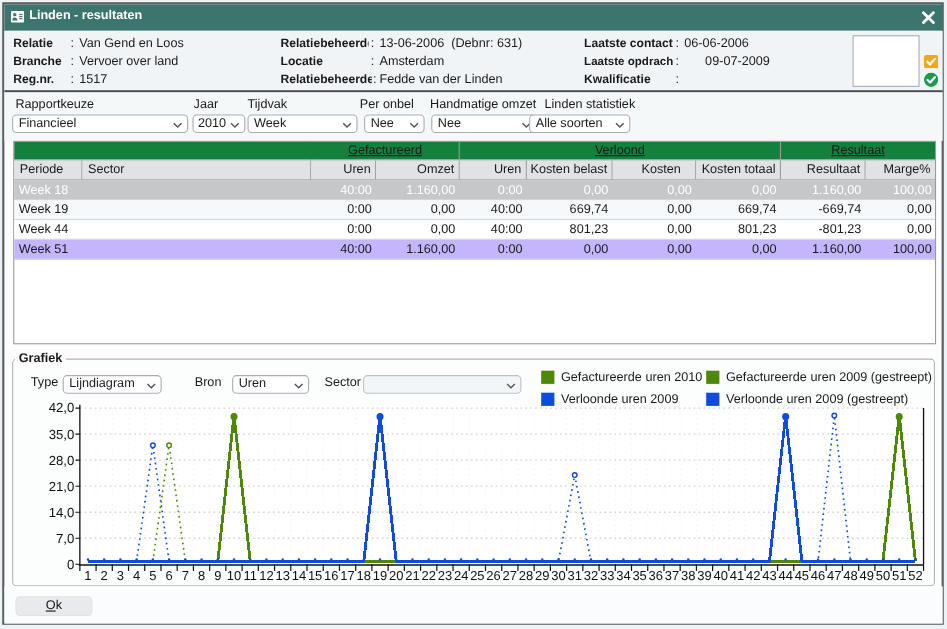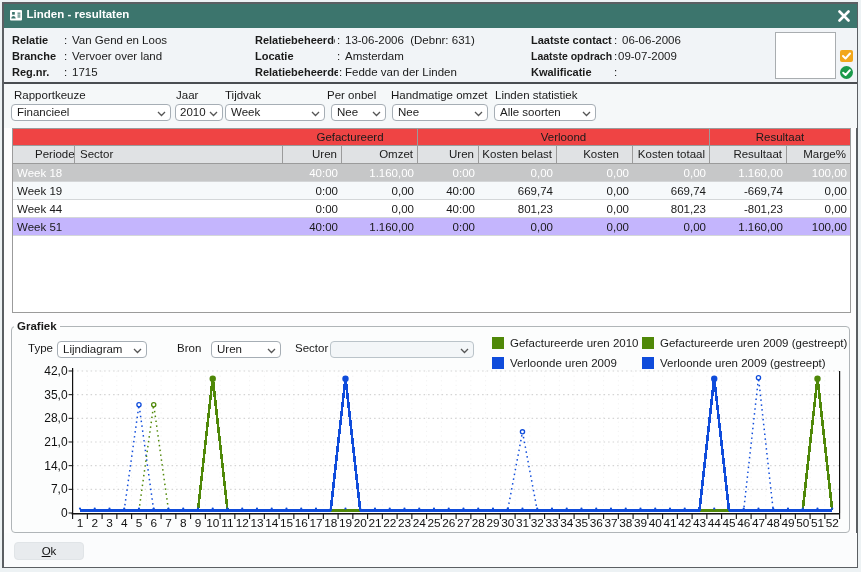--- a/index.html
+++ b/index.html
@@ -9,21 +9,21 @@
 
 #titlebar { left:4px; top:4px; width:853px; height:23.5px; background:#3c756d; }
 #titletxt { left:26.5px; top:8px; color:#fff; font-size:11.5px; font-weight:bold; }
 #infopanel { left:4px; top:27.5px; width:853px; height:56.5px; background:#f1f4f7; border-bottom:2px solid #4a4e52; }
 .lbl { font-weight:bold; color:#1a1a1a; font-size:11px; white-space:nowrap; overflow:hidden; }
 .val { color:#1a1a1a; font-size:11.5px; white-space:nowrap; }
 .sel { position:absolute; height:17px; background:#fff; border:1px solid #a6aeb5; border-radius:4px; font-size:11.5px; color:#1c1c1c; line-height:15px; padding-left:5px; }
 .sel svg { position:absolute; right:4px; top:6px; }
 .dis { background:#f3f6f8; border-color:#bac3c9; }
 #tablewrap { left:12px; top:128px; width:839px; height:185px; background:#fff; border:1px solid #9b9b9b; }
-.gh { position:absolute; top:129px; height:16px; background:#ef4444; border-right:1px solid #9b9b9b; font-size:11.5px; color:#1a1a1a; text-align:center; line-height:16px; }
+.gh { position:absolute; top:129px; height:16px; background:#15803d; border-right:1px solid #9b9b9b; font-size:11.5px; color:#1a1a1a; text-align:center; line-height:16px;text-decoration:underline; }
 .ch { position:absolute; top:146px; height:17px; background:#e0e2e4; border-right:1px solid #9b9b9b; font-size:11.5px; color:#1a1a1a; line-height:17px; }
 .row { position:absolute; width:837px; height:18px; font-size:11.5px; color:#1a1a1a; border-bottom:1px solid #d4d7d9; background:#fff; }
 .rowsel { background:#c6c7c8; color:#fff; border-bottom:1px solid #d4d6d8; }
 .cell { position:absolute; top:0; height:18px; line-height:18px; }
 .rt { text-align:right; }
 fieldset#graf { position:absolute; left:11px; top:320px; width:839px; height:213px; border:1px solid #b0b5b8; border-radius:4px; background:#fcfdfd; }
 #graf legend { font-size:11.5px; font-weight:bold; color:#1a1a1a; margin-left:2px; padding:0 3px; }
 #okbar { left:4px; top:533px; width:853px; height:34px; background:#fbfcfd; }
 #okbtn { left:14px; top:542px; width:70px; height:18px; background:#e8ebee; border:1px solid #e0e4e7; border-radius:4px; text-align:center; font-size:11.5px; color:#111; line-height:16px; }
 #okbtn u { text-decoration:underline; }
@@ -50,38 +50,38 @@
 <div class="abs" id="infopanel"></div>
 
 <div class="abs lbl" style="left:12px;top:34px">Relatie</div>
 <div class="abs val" style="left:64px;top:34px">:</div>
 <div class="abs val" style="left:72px;top:34px">Van Gend en Loos</div>
 <div class="abs lbl" style="left:12px;top:50px">Branche</div>
 <div class="abs val" style="left:64px;top:50px">:</div>
 <div class="abs val" style="left:72px;top:50px">Vervoer over land</div>
 <div class="abs lbl" style="left:12px;top:66px">Reg.nr.</div>
 <div class="abs val" style="left:64px;top:66px">:</div>
-<div class="abs val" style="left:72px;top:66px">1715</div>
+<div class="abs val" style="left:72px;top:66px">1517</div>
 
 <div class="abs lbl" style="left:255px;top:34px;width:80px">Relatiebeheerde</div>
 <div class="abs val" style="left:337px;top:34px">:</div>
 <div class="abs val" style="left:345px;top:34px">13-06-2006&nbsp;&nbsp;(Debnr: 631)</div>
 <div class="abs lbl" style="left:255px;top:50px;width:80px">Locatie</div>
 <div class="abs val" style="left:337px;top:50px">:</div>
 <div class="abs val" style="left:345px;top:50px">Amsterdam</div>
 <div class="abs lbl" style="left:255px;top:66px;width:83px">Relatiebeheerde</div>
 <div class="abs val" style="left:339px;top:66px">:</div>
 <div class="abs val" style="left:345px;top:66px">Fedde van der Linden</div>
 
 <div class="abs lbl" style="left:531px;top:34px;width:81px">Laatste contact</div>
 <div class="abs val" style="left:614px;top:34px">:</div>
 <div class="abs val" style="left:622px;top:34px">06-06-2006</div>
 <div class="abs lbl" style="left:531px;top:50px;width:82px;font-size:10.5px">Laatste opdrach</div>
 <div class="abs val" style="left:614px;top:50px">:</div>
-<div class="abs val" style="left:618px;top:50px">09-07-2009</div>
+<div class="abs val" style="left:641px;top:50px">09-07-2009</div>
 <div class="abs lbl" style="left:531px;top:66px;width:81px">Kwalificatie</div>
 <div class="abs val" style="left:614px;top:66px">:</div>
 
 <div class="abs" style="left:775px;top:32px;width:61px;height:47px;background:#fff;border:1px solid #a9adb0"></div>
 <svg class="abs" style="left:840px;top:50px" width="13" height="12" viewBox="0 0 13 12">
   <rect x="0" y="0" width="13" height="12" rx="2" fill="#f2a71b"></rect>
   <path d="M3 6 L5.5 8.5 L10 3.5" stroke="#fff" stroke-width="2" fill="none" stroke-linecap="round" stroke-linejoin="round"></path>
 </svg>
 <svg class="abs" style="left:840px;top:66px" width="13" height="13" viewBox="0 0 13 13">
   <circle cx="6.5" cy="6.5" r="6.5" fill="#1a9a4a"></circle>
@@ -105,33 +105,33 @@
     </svg></div>
 <div class="sel" style="left:225px;top:104px;width:100px">Week<svg width="9" height="6" viewBox="0 0 9 6">
       <path d="M1 1 L4.5 4.5 L8 1" stroke="#555" stroke-width="1.3" fill="none"></path>
     </svg></div>
 <div class="sel" style="left:331px;top:104px;width:55px">Nee<svg width="9" height="6" viewBox="0 0 9 6">
       <path d="M1 1 L4.5 4.5 L8 1" stroke="#555" stroke-width="1.3" fill="none"></path>
     </svg></div>
 <div class="sel" style="left:392px;top:104px;width:96px">Nee<svg width="9" height="6" viewBox="0 0 9 6">
       <path d="M1 1 L4.5 4.5 L8 1" stroke="#555" stroke-width="1.3" fill="none"></path>
     </svg></div>
-<div class="sel" style="left:494px;top:104px;width:102px">Alle soorten<svg width="9" height="6" viewBox="0 0 9 6">
+<div class="sel" style="left:481px;top:104px;width:92px">Alle soorten<svg width="9" height="6" viewBox="0 0 9 6">
       <path d="M1 1 L4.5 4.5 L8 1" stroke="#555" stroke-width="1.3" fill="none"></path>
     </svg></div>
 
 <div class="abs" id="tablewrap"></div>
 
 <div class="abs gh" style="left:13px;width:271px;border-right:none"></div>
 <div class="abs gh" style="left:283px;width:135px">Gefactureerd</div>
 <div class="abs gh" style="left:418px;width:292px">Verloond</div>
 <div class="abs gh" style="left:710px;width:140px;border-right:none">Resultaat</div>
 <div class="abs" style="left:13px;top:145px;width:837px;height:1px;background:#9b9b9b"></div>
 
-<div class="abs ch" style="left:13px;width:62px;padding-left:22px">Periode</div>
+<div class="abs ch" style="left:13px;width:62px;padding-left:5px">Periode</div>
 <div class="abs ch" style="left:75px;width:208px;padding-left:5px">Sector</div>
 <div class="abs ch rt" style="left:283px;width:59px;padding-right:4px">Uren</div>
 <div class="abs ch rt" style="left:342px;width:76px;padding-right:4px">Omzet</div>
 <div class="abs ch rt" style="left:418px;width:61px;padding-right:4px">Uren</div>
 <div class="abs ch rt" style="left:479px;width:78px;padding-right:4px">Kosten belast</div>
 <div class="abs ch rt" style="left:557px;width:76px;padding-right:13px">Kosten onbel.</div>
 <div class="abs ch rt" style="left:633px;width:77px;padding-right:4px">Kosten totaal</div>
 <div class="abs ch rt" style="left:710px;width:77px;padding-right:4px">Resultaat</div>
 <div class="abs ch rt" style="left:787px;width:63px;padding-right:4px;border-right:none">Marge%</div>
 <div class="abs" style="left:13px;top:163px;width:837px;height:1px;background:#9b9b9b"></div>

